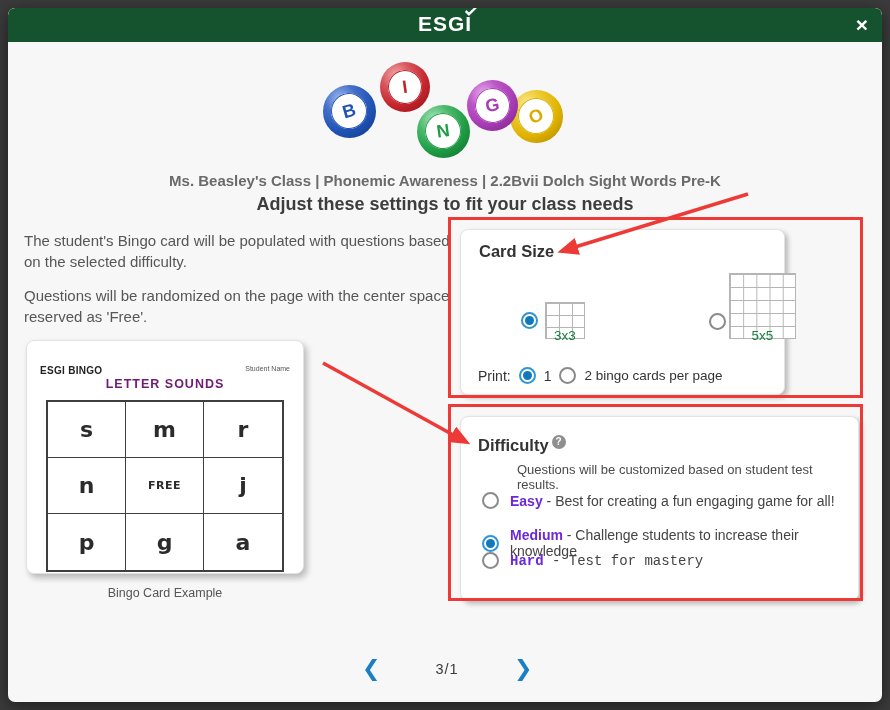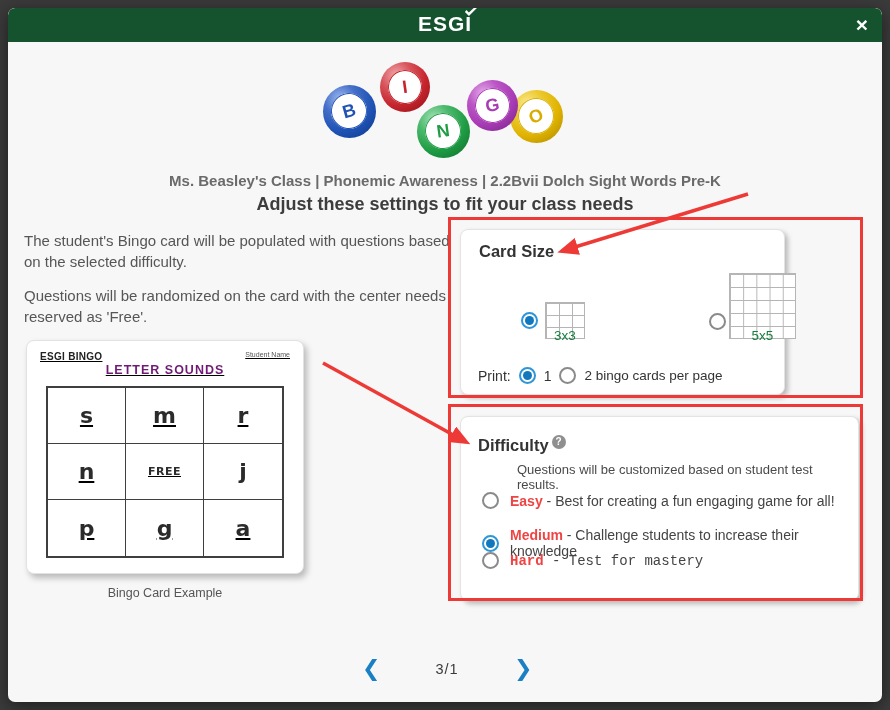--- a/index.html
+++ b/index.html
@@ -58,21 +58,21 @@
     color:#3d3d3d; font-weight:bold; font-size:18px;
   }
   
   .intro { position:absolute; left:16px; top:222px; width:438px;
     color:#565656; font-size:15px; line-height:21px; }
   .intro p + p { margin-top:13px; }
   
   .example-card {
     position:absolute; left:18px; top:332px; width:278px; height:234px;
     background:#fff; border:1px solid #e2e2e2; border-radius:8px;
-    box-shadow:3px 4px 6px rgba(0,0,0,.25); padding:10px 13px;text-decoration:underline;
+    box-shadow:3px 4px 6px rgba(0,0,0,.25); padding:24px 13px;
   }
   .ec-head { display:flex; justify-content:space-between; align-items:flex-start; }
   .ec-brand { font-size:10px; font-weight:bold; color:#222; letter-spacing:.3px; }
   .ec-student { font-size:7px; color:#555; }
   .ec-title { text-align:center; font-size:12.5px; font-weight:bold;
     color:#701a75; letter-spacing:1px; margin-top:1px; }
   .ec-grid {
     margin:9px 6px 0 6px; height:172px;
     display:grid; grid-template-columns:repeat(3,1fr); grid-template-rows:repeat(3,1fr);
     border:2px solid #3f3f3f;
@@ -119,21 +119,21 @@
   .size-label { position:absolute; top:98px; font-size:13.5px; color:#15803d; text-align:center; }
   .print-row {
     position:absolute; left:17px; top:137px; display:flex; align-items:center; gap:8px;
     font-size:14px; color:#333;
   }
   .diff-sub { position:absolute; left:17px; top:45px; font-size:13px; color:#4a4a4a;margin-left:39px; }
   .diff-row {
     position:absolute; left:21px; display:flex; align-items:center; gap:11px;
     font-size:14px; color:#444;
   }
-  .diff-row b { color:#ef4444; }
+  .diff-row b { color:#6d28d9; }
   .help-icon {
     display:inline-block; width:14px; height:14px; border-radius:50%;
     background:#8f8f8f; color:#fff; font-size:10px; font-weight:bold;
     text-align:center; line-height:14px; vertical-align:6px; margin-left:3px; cursor:pointer;
   }
   
   .pager-btn {
     position:absolute; top:648px; font-size:22px; font-weight:bold; color:#1b7fc4;
     cursor:pointer; font-family:"DejaVu Sans", sans-serif;
   }
@@ -178,21 +178,21 @@
     <div class="ball b-yellow" style="left:502px; top:82px; width:53px; height:53px;">
       <div class="inner" style="transform:rotate(-22deg);">O</div>
     </div>
   </div>
 
   <div class="subtitle">Ms. Beasley's Class | Phonemic Awareness | 2.2Bvii Dolch Sight Words Pre-K</div>
   <div class="heading">Adjust these settings to fit your class needs</div>
 
   <div class="intro">
     <p>The student's Bingo card will be populated with questions based on the selected difficulty.</p>
-    <p>Questions will be randomized on the card with the center needs reserved as 'Free'.</p>
+    <p>Questions will be randomized on the page with the center space reserved as 'Free'.</p>
   </div>
 
   <div class="example-card">
     <div class="ec-head">
       <span class="ec-brand">ESGI BINGO</span>
       <span class="ec-student">Student Name</span>
     </div>
     <div class="ec-title">LETTER SOUNDS</div>
     <div class="ec-grid">
       <div class="ec-cell">s</div>

